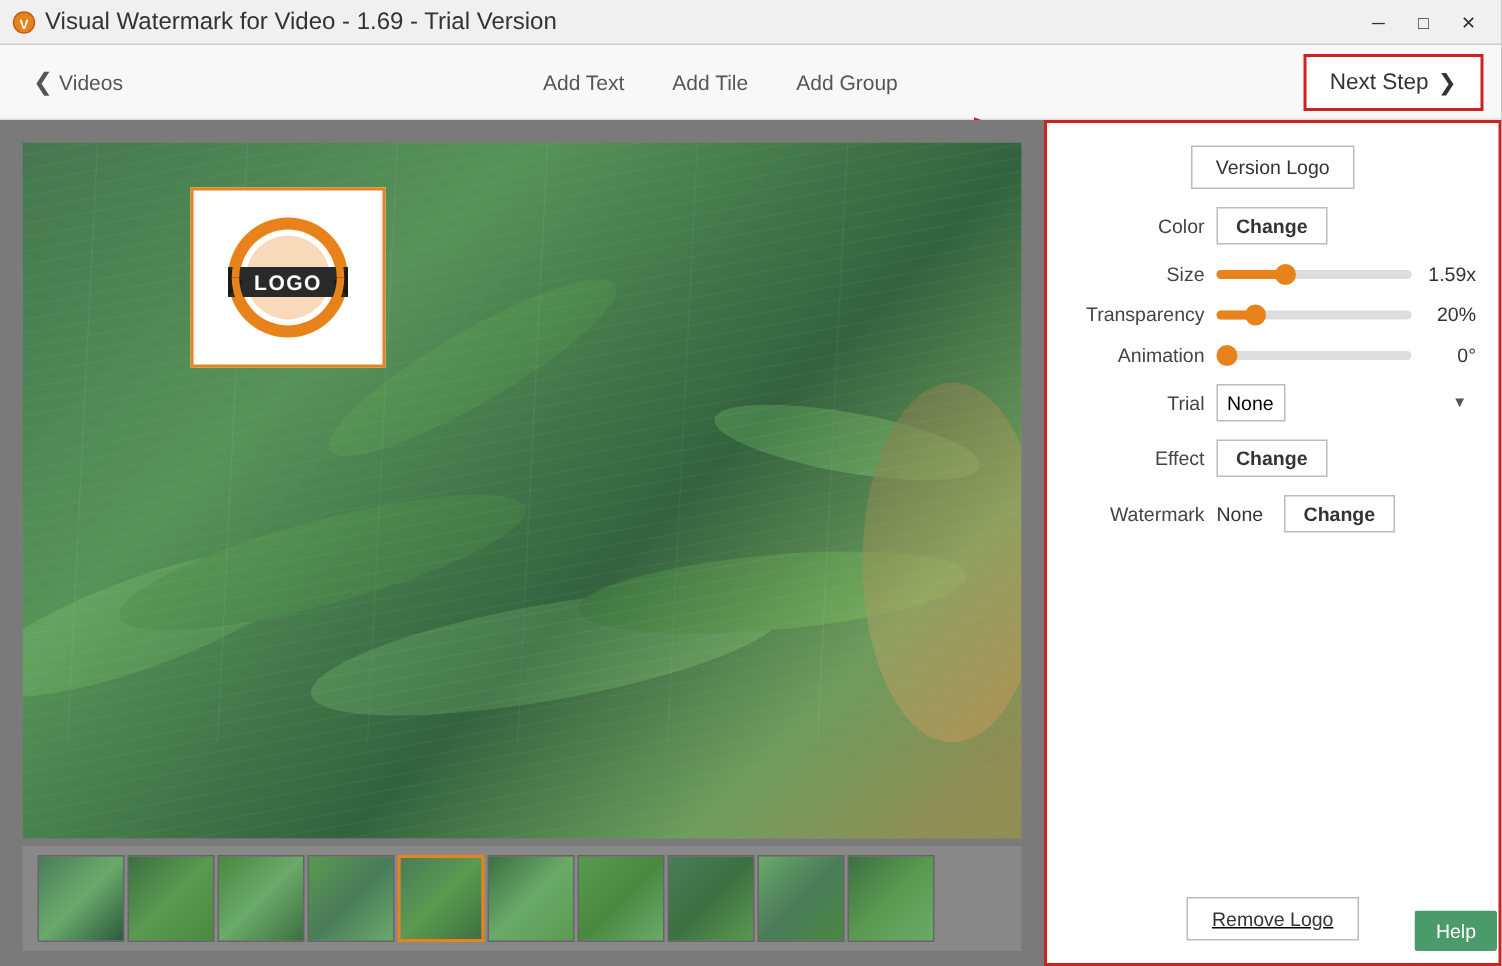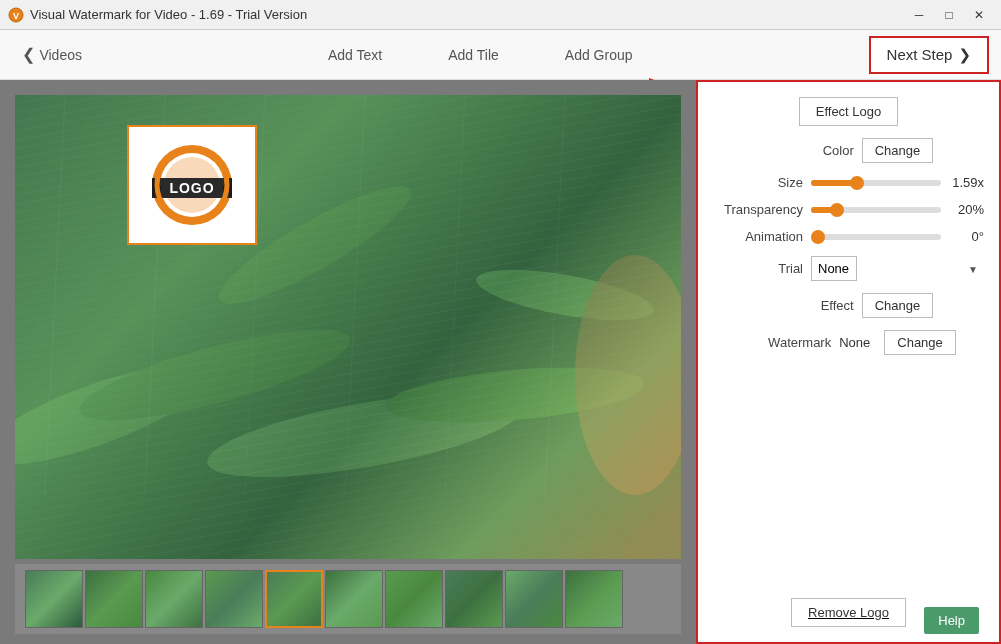--- a/index.html
+++ b/index.html
@@ -9,21 +9,21 @@
     .title-bar {
       background: #f0f0f0;
       height: 30px;
       display: flex;
       align-items: center;
       padding: 0 8px;
       border-bottom: 1px solid #ccc;
       user-select: none;
     }
     .title-bar-icon { width: 16px; height: 16px; margin-right: 6px; }
-    .title-bar-title { font-size: 13px; color: #333; flex: 1; }
+    .title-bar-title { font-size: 16px; color: #333; flex: 1; }
     .title-bar-controls { display: flex; gap: 2px; }
     .title-bar-btn {
       width: 28px; height: 22px;
       background: transparent; border: none; cursor: pointer;
       font-size: 12px; display: flex; align-items: center; justify-content: center;
       color: #333;
     }
 
     
     .toolbar {
@@ -36,21 +36,21 @@
       gap: 0;
     }
     .toolbar-left { display: flex; align-items: center; }
     .back-btn {
       display: flex; align-items: center; gap: 4px;
       color: #555; font-size: 14px; cursor: pointer;
       padding: 6px 10px; border: none; background: none;
       text-decoration: none;
     }
     .toolbar-center {
-      flex: 1; display: flex; align-items: center; justify-content: center; gap: 46px;
+      flex: 1; display: flex; align-items: center; justify-content: center; gap: 12px;
     }
     .toolbar-center-btn {
       background: none; border: none; font-size: 14px; color: #555;
       cursor: pointer; padding: 6px 10px;
     }
     .toolbar-right { display: flex; align-items: center; }
     .next-step-btn {
       display: flex; align-items: center; gap: 6px;
       background: white; border: 2px solid #cc2222; color: #333;
       padding: 8px 16px; font-size: 15px; cursor: pointer;
@@ -151,21 +151,20 @@
       display: inline-block;
     }
     .panel-btn-row {
       display: flex;
       justify-content: center;
     }
     .panel-row {
       display: flex;
       align-items: center;
       gap: 8px;
-      justify-content: center;
     }
     .panel-label {
       width: 90px;
       text-align: right;
       color: #444;
       font-size: 13px;
       flex-shrink: 0;
     }
     .panel-value {
       font-size: 13px;
@@ -199,20 +198,21 @@
     }
 
     
     .color-btn {
       background: white;
       border: 1px solid #bbb;
       padding: 4px 12px;
       font-size: 13px;
       cursor: pointer;
       color: #333;
+      font-weight: bold;
     }
 
     
     .tile-select {
       flex: 1;
       border: 1px solid #bbb;
       background: white;
       padding: 4px 6px;
       font-size: 13px;
       cursor: pointer;
@@ -374,21 +374,21 @@
       <div class="timeline-thumb" style="background:linear-gradient(135deg,#5a9a50,#4a8840,#6aaa6a);"></div>
       <div class="timeline-thumb" style="background:linear-gradient(135deg,#4a7c59,#3d7040,#5a9a50);"></div>
       <div class="timeline-thumb" style="background:linear-gradient(135deg,#6aaa6a,#4a7c59,#4a8840);"></div>
       <div class="timeline-thumb" style="background:linear-gradient(135deg,#3d7040,#5a9a50,#6aaa6a);"></div>
     </div>
   </div>
 
   <div class="right-panel">
 
     <div class="panel-btn-row">
-      <button class="panel-btn">Effect Logo</button>
+      <button class="panel-btn">Version Logo</button>
     </div>
 
 
     <div class="panel-row">
       <span class="panel-label">Color</span>
       <button class="color-btn">Change</button>
     </div>
 
     <div class="panel-row">
       <span class="panel-label">Size</span>
@@ -442,13 +442,13 @@
 
     <div style="flex:1;"></div>
 
     <div class="remove-btn-row">
       <button class="panel-btn">Remove Logo</button>
     </div>
 
   </div>
 </div>
 
-<button class="help-btn" style="position:fixed;bottom:10px;right:22px;">Help</button>
+<button class="help-btn" style="position:fixed;bottom:10px;right:3px;">Help</button>
 
 </body></html>

